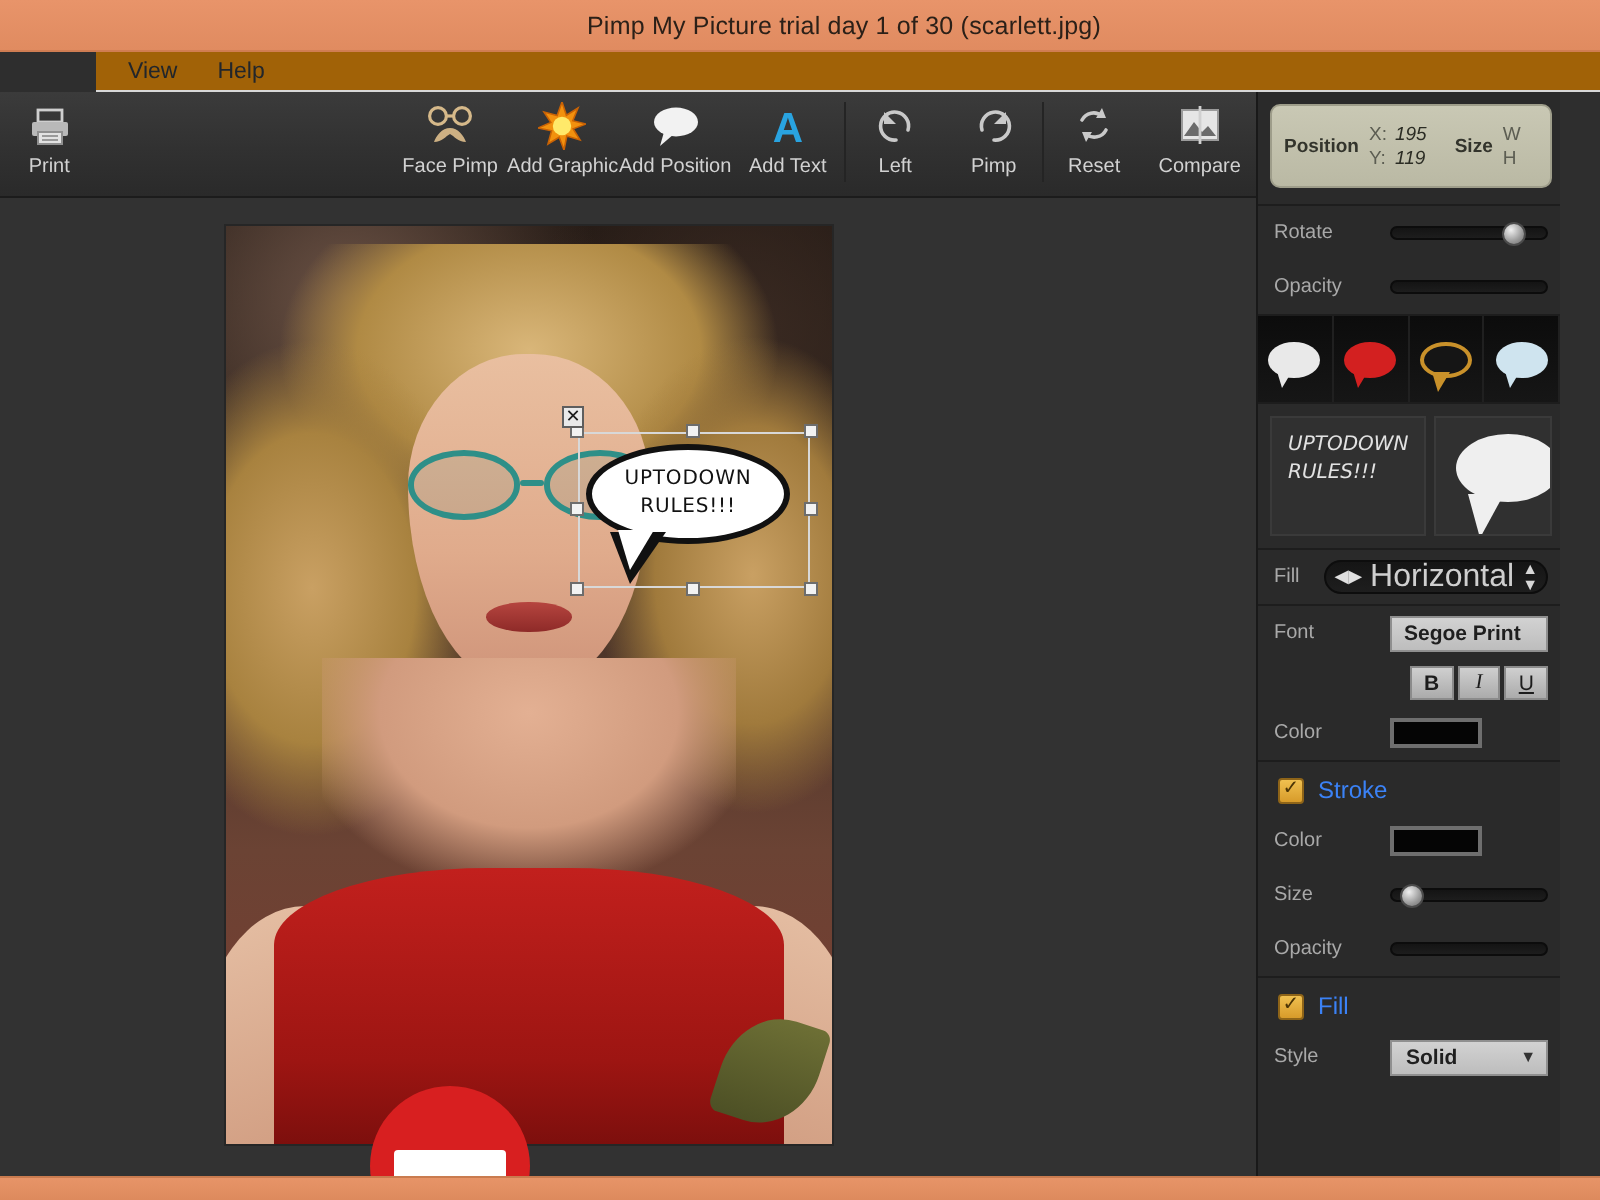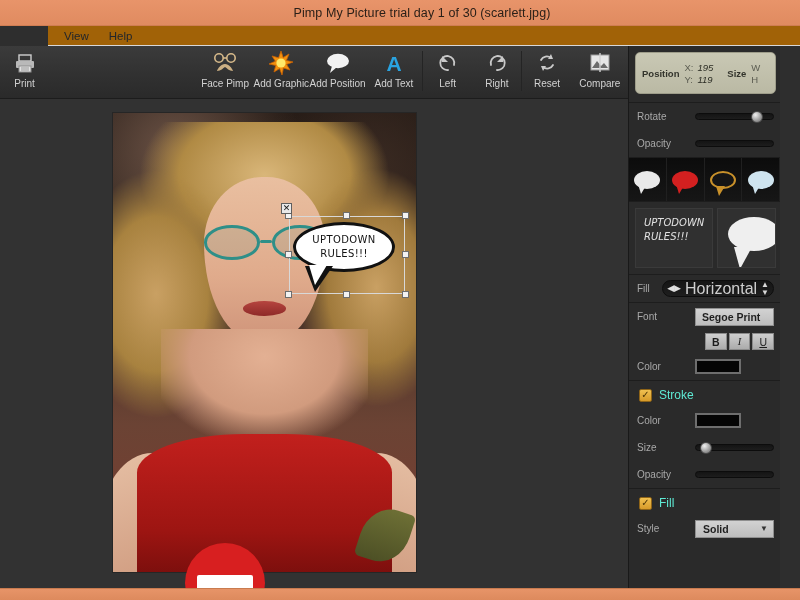--- a/index.html
+++ b/index.html
@@ -328,21 +328,21 @@
     padding: 7px 6px 5px 10px;
     border-top: 1px solid #1d1d1d;
   }
   .cbx {
     width: 13px; height: 13px; border-radius: 2px;
     background: linear-gradient(#f0c050, #d79b2a);
     border: 1px solid #8e6418;
     display: flex; align-items: center; justify-content: center;
     color: #4c3506; font-size: 10px; line-height: 1;
   }
-  .sec-title { font-size: 12px; color: #5eead4; }
+  .sec-title { font-size: 12px; color: #3b82f6; }
   .dropdown {
     flex: 1; height: 18px;
     background: linear-gradient(#d2d2d2, #bdbdbd);
     border: 1px solid #8f8f8f;
     display: flex; align-items: center; justify-content: space-between;
     padding: 0 5px 0 7px;
     font-size: 10.5px; color: #1f1f1f; font-weight: bold;
   }
   .dropdown .caret { font-size: 8px; color: #333; }
 
@@ -438,21 +438,21 @@
       <span class="tb-label">Left</span>
     </div>
 
     <div class="tb-btn">
       <span class="glyph">
         <svg width="22" height="22" viewBox="0 0 22 22">
           <path d="M5 13 A7 7 0 1 1 11 18" fill="none" stroke="#c9c9c9" stroke-width="1.8" stroke-linecap="round"></path>
           <path d="M17 4 L17 10 L11 10 Z" fill="#c9c9c9"></path>
         </svg>
       </span>
-      <span class="tb-label">Right</span>
+      <span class="tb-label">Pimp</span>
     </div>
 
     <div class="tb-sep"></div>
 
     <div class="tb-btn">
       <span class="glyph">
         <svg width="20" height="22" viewBox="0 0 20 22">
           <path d="M14 6 A6.5 6.5 0 0 0 4 8" fill="none" stroke="#cacaca" stroke-width="1.8" stroke-linecap="round"></path>
           <path d="M6 15 A6.5 6.5 0 0 0 16 13" fill="none" stroke="#cacaca" stroke-width="1.8" stroke-linecap="round"></path>
           <path d="M14 2 L16 7 L11 7 Z" fill="#cacaca"></path>

